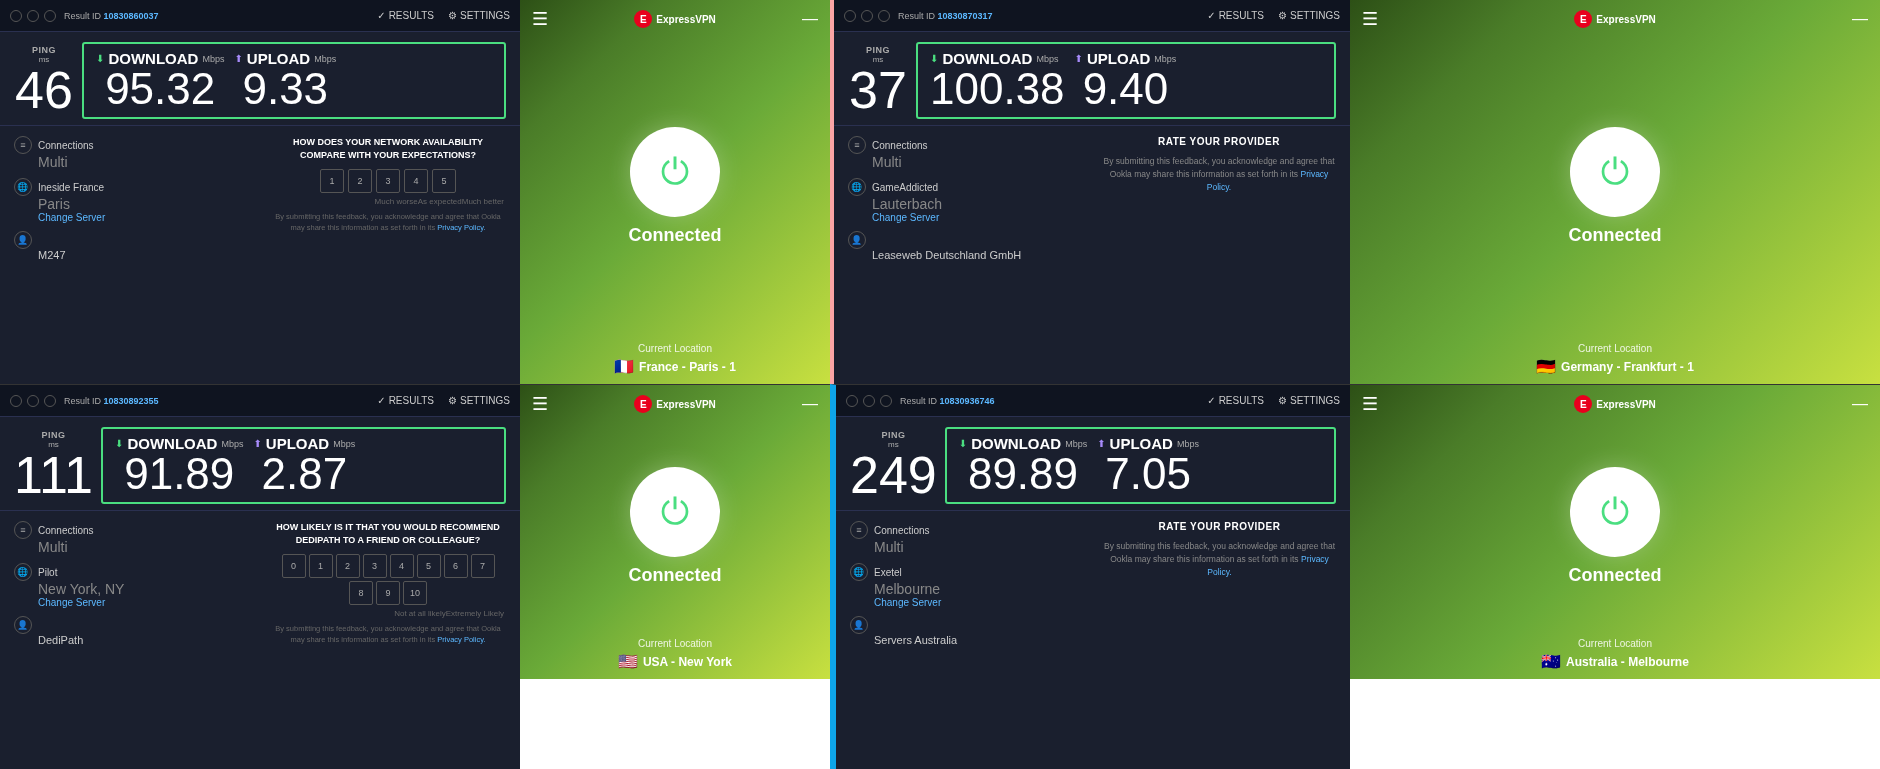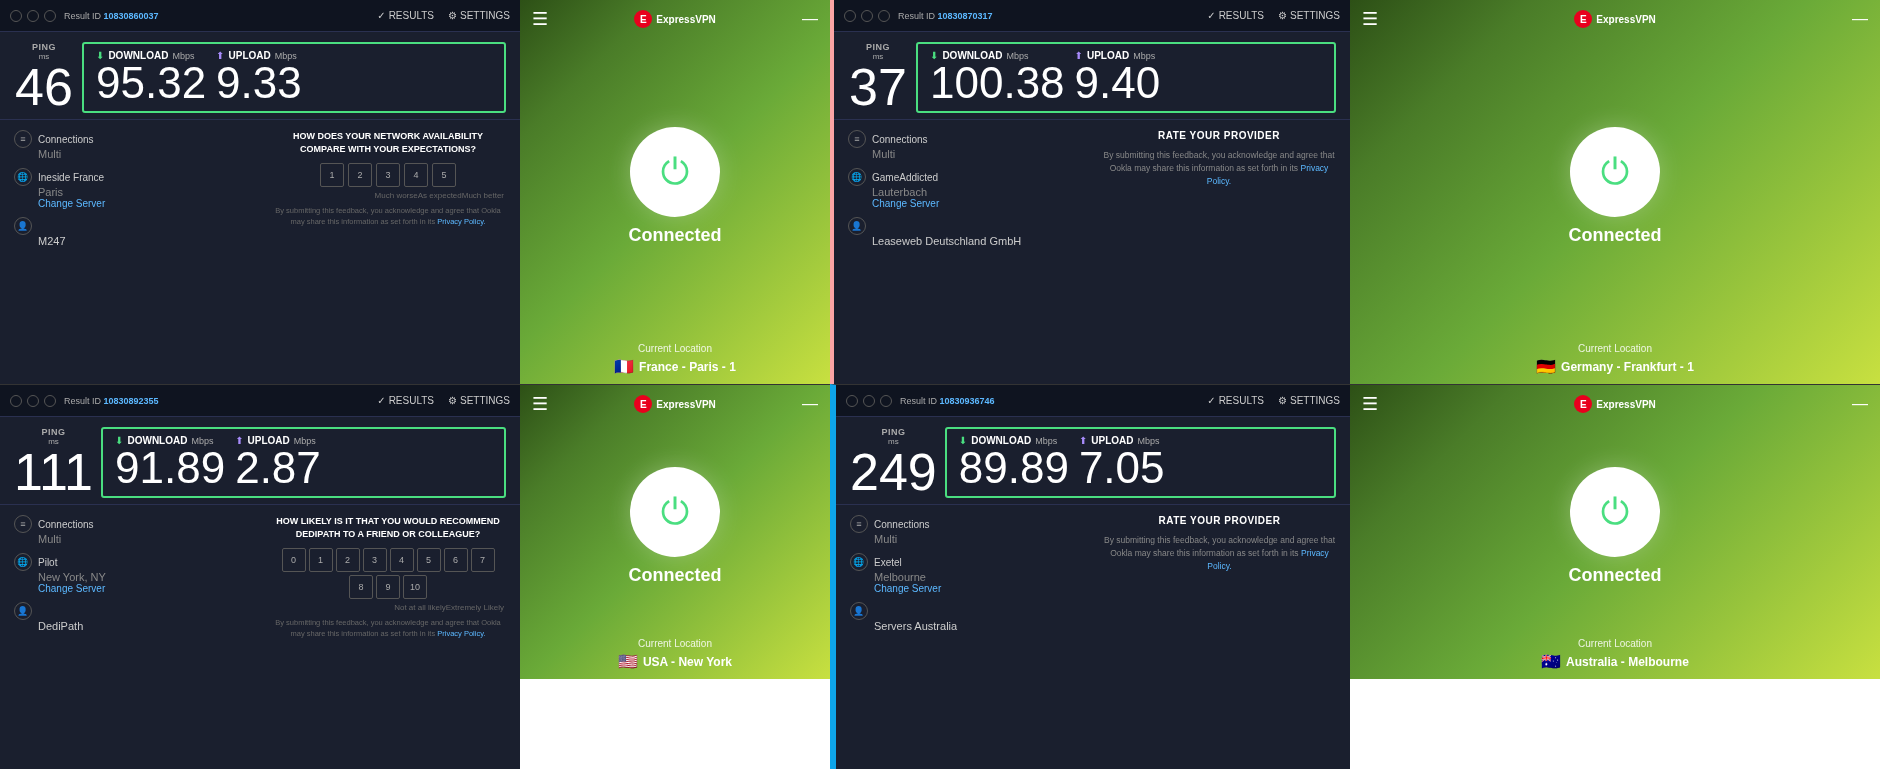--- a/index.html
+++ b/index.html
@@ -158,21 +158,21 @@
       color: #4ade80;
       font-size: 10px;
     }
 
     .ul-icon-purple {
       color: #a78bfa;
       font-size: 10px;
     }
 
     .dl-label {
-      font-size: 10px;
+      font-size: 15px;
       font-weight: bold;
       color: white;
     }
 
     .mbps-label {
       font-size: 9px;
       color: #aaa;
     }
 
     .dl-val {
@@ -215,21 +215,21 @@
       color: #aaa;
       flex-shrink: 0;
     }
 
     .info-txt {
       font-size: 10px;
       color: #ccc;
     }
 
     .info-sub {
-      font-size: 11px;
+      font-size: 14px;
       color: #888;
       margin-left: 24px;
     }
 
     .change-srv {
       color: #5cb8ff;
       font-size: 10px;
       cursor: pointer;
       margin-left: 24px;
     }

